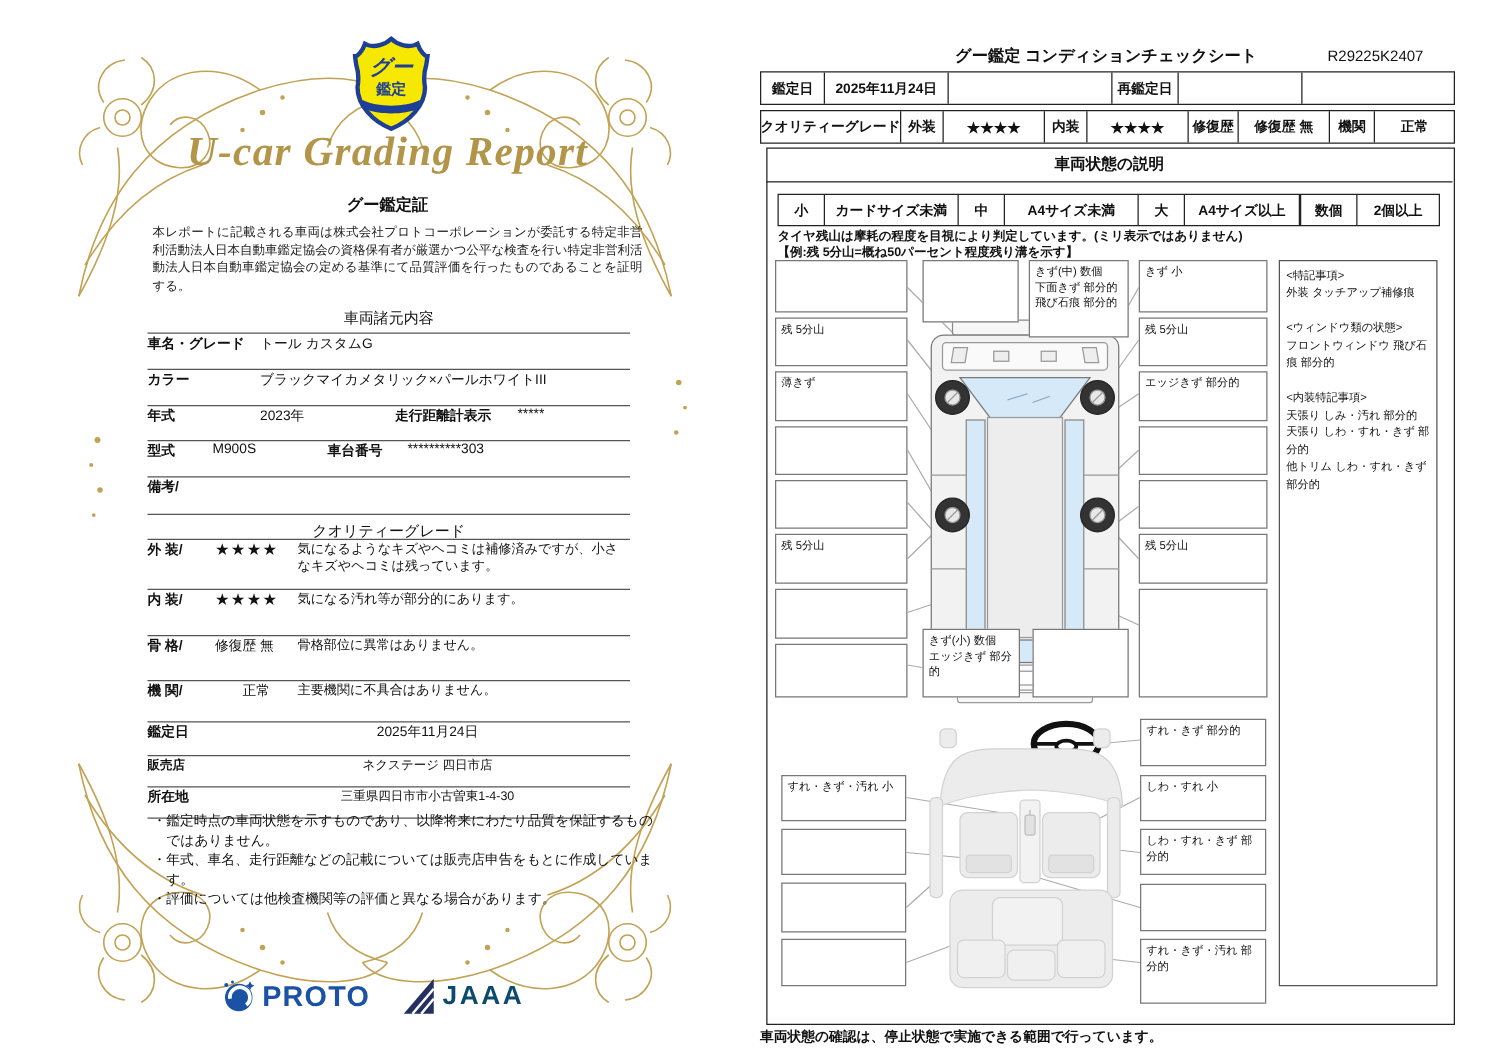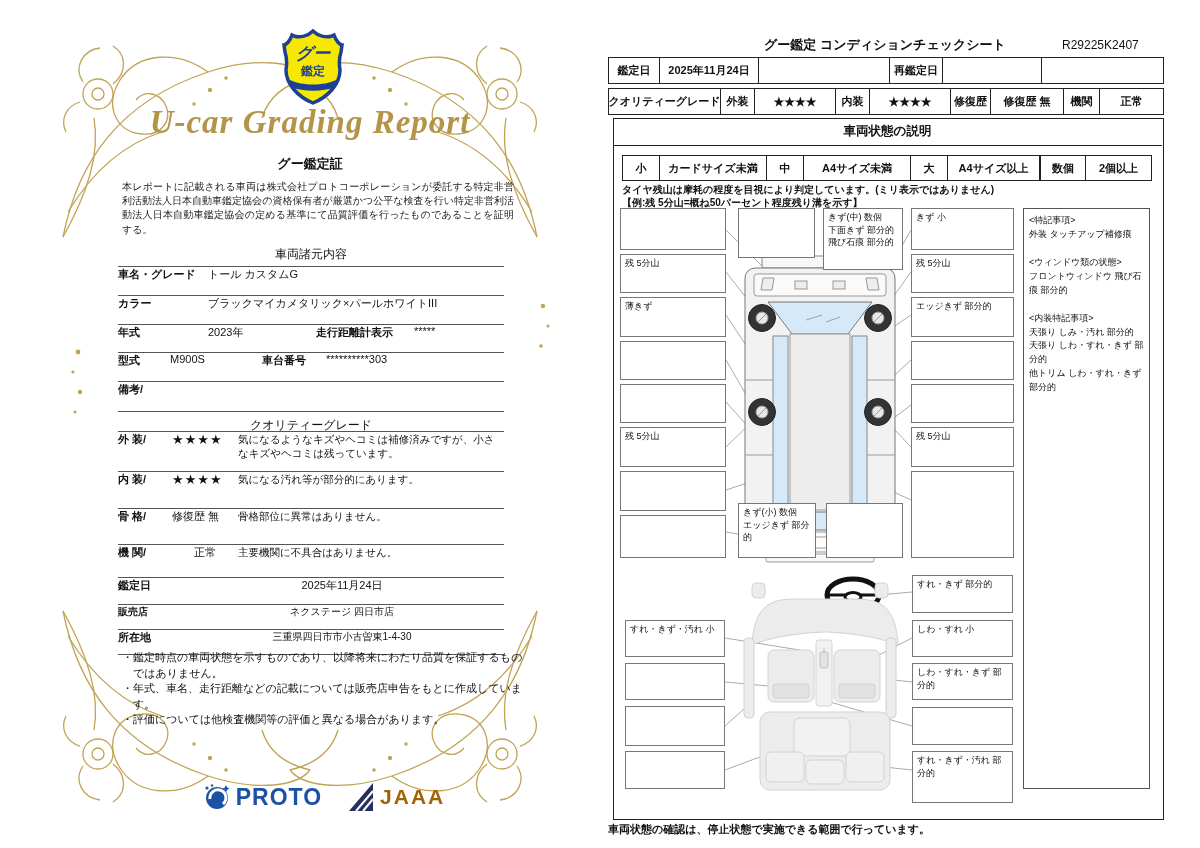--- a/index.html
+++ b/index.html
@@ -151,38 +151,38 @@
       <span class="val" style="flex:1;text-align:center">三重県四日市市小古曽東1-4-30</span>
     </div>
   </div>
 
   <div class="abs" id="lp-about">
     <div class="itm">・鑑定時点の車両状態を示すものであり、以降将来にわたり品質を保証するものではありません。</div>
     <div class="itm">・年式、車名、走行距離などの記載については販売店申告をもとに作成しています。</div>
     <div class="itm">・評価については他検査機関等の評価と異なる場合があります。</div>
   </div>
 
-  <div class="abs" style="left:184px;top:782px;width:280px;display:flex;justify-content:center;align-items:center;gap:26px">
+  <div class="abs" style="left:158px;top:782px;width:280px;display:flex;justify-content:center;align-items:center;gap:26px">
     <div style="display:flex;align-items:center;gap:5px">
       <svg width="28" height="28" viewBox="0 0 28 28">
         <circle cx="14" cy="15" r="11" fill="#1b52a5"></circle>
         <path d="M7,16 a8,8 0 1 1 13,5" stroke="#fff" stroke-width="3" fill="none"></path>
         <circle cx="4" cy="5" r="1.6" fill="#1b52a5"></circle>
         <circle cx="9" cy="2.5" r="1.2" fill="#1b52a5"></circle>
         <path d="M23,2 l1.2,2.4 2.4,1.2 -2.4,1.2 -1.2,2.4 -1.2,-2.4 -2.4,-1.2 2.4,-1.2 Z" fill="#1b52a5"></path>
       </svg>
       <span style="font-size:23px;font-weight:bold;color:#1b52a5;letter-spacing:1px">PROTO</span>
     </div>
     <div style="display:flex;align-items:center;gap:6px">
       <svg width="26" height="30" viewBox="0 0 26 30">
         <polygon points="1,29 25,1 25,29" fill="#253061"></polygon>
         <line x1="8" y1="29" x2="25" y2="9" stroke="#fff" stroke-width="2"></line>
         <line x1="15" y1="29" x2="25" y2="17" stroke="#fff" stroke-width="2"></line>
       </svg>
-      <span style="font-size:21px;font-weight:bold;color:#a16207;letter-spacing:2px">JAAA</span>
+      <span style="font-size:21px;font-weight:bold;color:#0c4a6e;letter-spacing:2px">JAAA</span>
     </div>
   </div>
 
   <div class="abs" style="left:608px;top:36px;width:554px;text-align:center;font-size:13px;font-weight:bold">グー鑑定 コンディションチェックシート</div>
   <div class="abs" style="left:1062px;top:38px;width:100px;text-align:left;font-size:12px">R29225K2407</div>
 
   <div class="abs rt" style="left:608px;top:57px;width:554px;height:25px">
     <div class="c" style="width:50px">鑑定日</div>
     <div class="c" style="width:98px">2025年11月24日</div>
     <div class="c" style="width:130px"></div>

